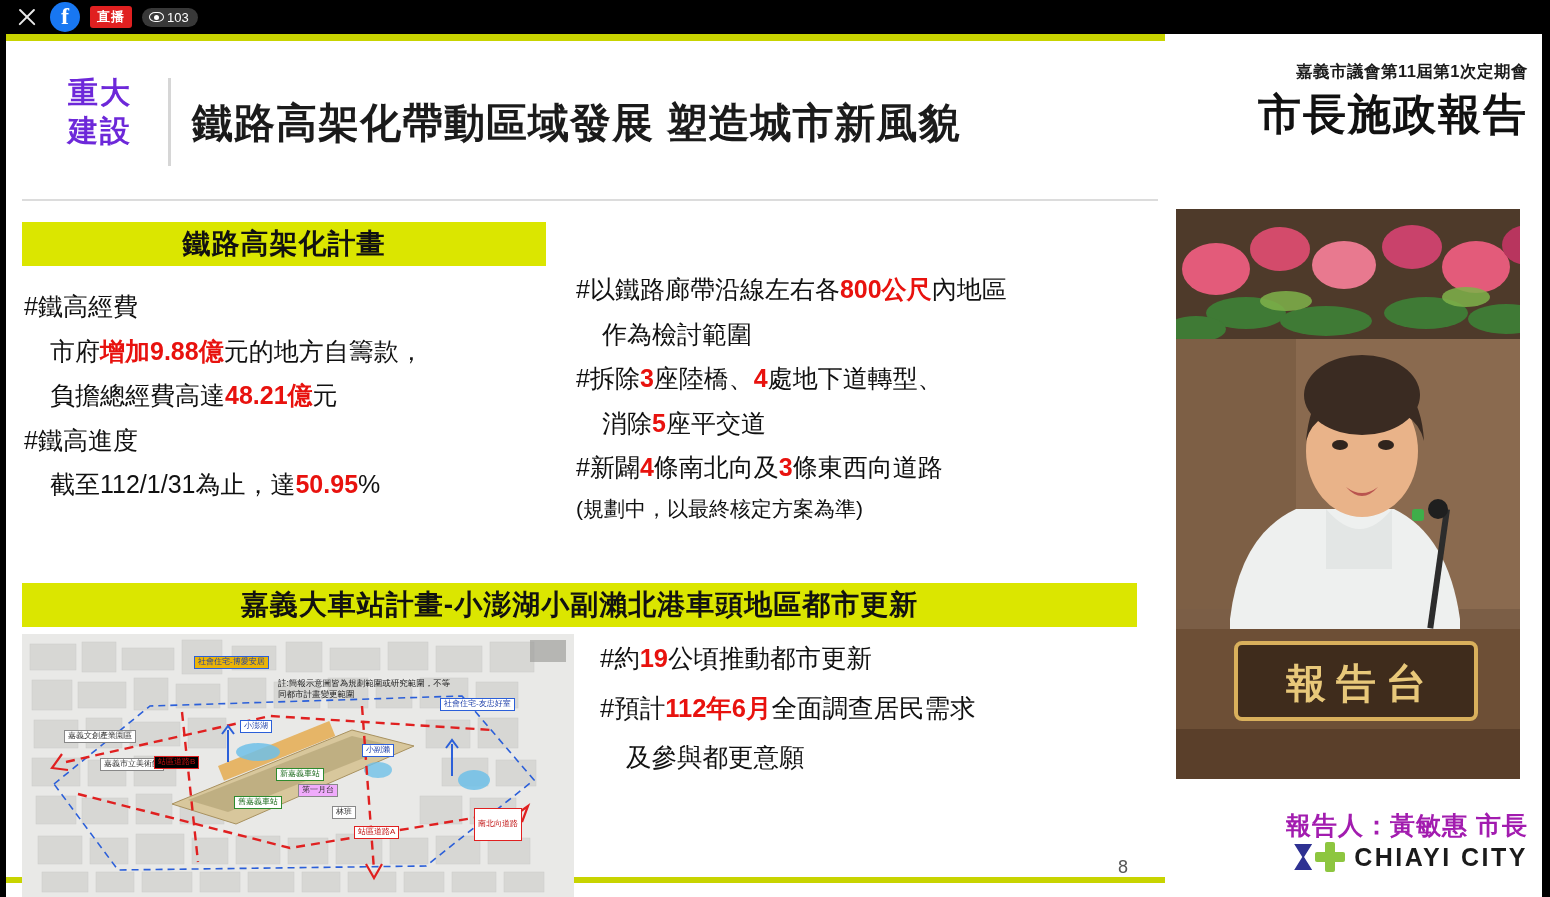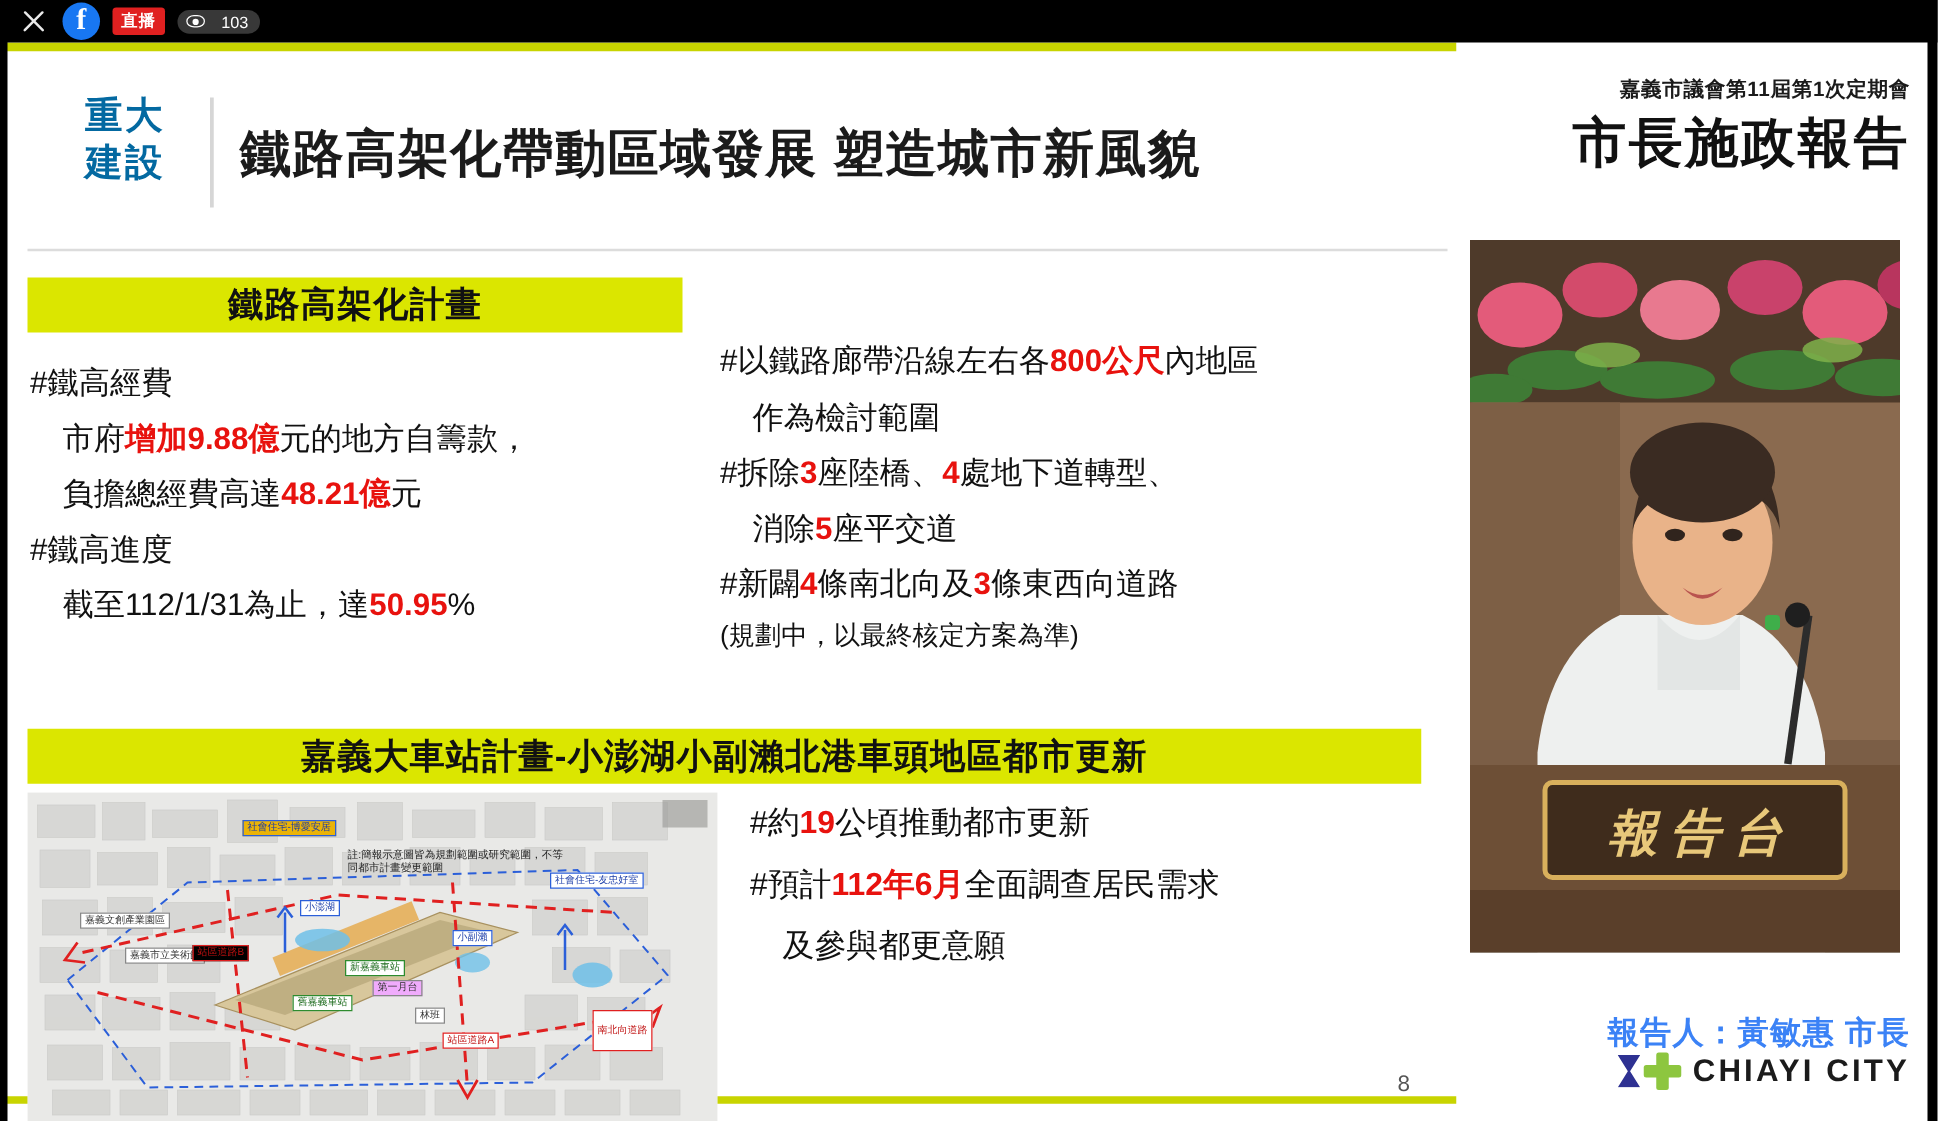--- a/index.html
+++ b/index.html
@@ -39,21 +39,21 @@
     display: flex; align-items: center; justify-content: center;
     line-height: 1;
     padding-bottom: 2px;
   }
   .live-pill {
     background: #e02020; color: #fff; font-size: 13px;
     padding: 2px 7px; border-radius: 3px; letter-spacing: 1px;
     font-weight: bold;
   }
   .viewers {
-    display: flex; align-items: center; gap: 13px;
+    display: flex; align-items: center; gap: 3px;
     background: rgba(255,255,255,0.22); color: #fff;
     font-size: 13px; border-radius: 11px; padding: 2px 9px 2px 7px;
   }
   .eye {
     width: 15px; height: 10px; border: 1.6px solid #fff; border-radius: 50% 50% 50% 50% / 60% 60% 60% 60%;
     position: relative;
   }
   .eye:after {
     content:""; position:absolute; left:4px; top:2px; width:5px; height:5px;
     border-radius:50%; background:#fff;
@@ -70,21 +70,21 @@
   }
   .lime-line-bottom {
     position: absolute; left: 0; bottom: 14px; width: 1165px; height: 6px;
     background: #c8d400;
   }
 
   
   .hdr-tag {
     position: absolute; left: 46px; top: 40px;
     width: 108px;
-    color: #0369a1; font-weight: bold; font-size: 30px;
+    color: #6d28d9; font-weight: bold; font-size: 30px;
     line-height: 1.25; letter-spacing: 2px; text-align: center;
   }
   .hdr-rule {
     position: absolute; left: 168px; top: 44px; width: 3px; height: 88px;
     background: #d6d6d6;
   }
   .hdr-title {
     position: absolute; left: 192px; top: 62px;
     font-size: 41px; font-weight: bold; color: #1b1b1b;
     letter-spacing: 1px;
@@ -101,28 +101,27 @@
   }
   .rc-sub {
     position: absolute; top: 27px; right: 22px;
     font-size: 16.5px; color: #1b1b1b; letter-spacing: 0.5px; font-weight: bold;
   }
   .rc-title {
     position: absolute; top: 52px; right: 22px;
     font-size: 43px; color: #111; font-weight: bold; letter-spacing: 2px;
   }
   .speaker-photo {
-    position: absolute; left: 0px; top: 158px; width: 344px; height: 570px;
+    position: absolute; left: 0px; top: 175px; width: 344px; height: 570px;
     overflow: hidden;
     background: linear-gradient(#6f5540, #3d2d20);
-    font-style: italic;
   }
   .rc-speaker {
     position: absolute; top: 775px; right: 22px;
-    font-size: 25px; font-weight: bold; color: #3b82f6; letter-spacing: 1px; text-align: right;
+    font-size: 25px; font-weight: bold; color: #a21caf; letter-spacing: 1px; text-align: right;
   }
   .rc-logo {
     position: absolute; bottom: 25px; right: 22px;
     display: flex; align-items: center; gap: 9px;
   }
   .logo-mark { display: flex; align-items: center; gap: 3px; }
   .logo-hour {
     width: 18px; height: 26px; background: #2e3192;
     clip-path: polygon(0 0, 100% 0, 55% 50%, 100% 100%, 0 100%, 45% 50%);
   }

